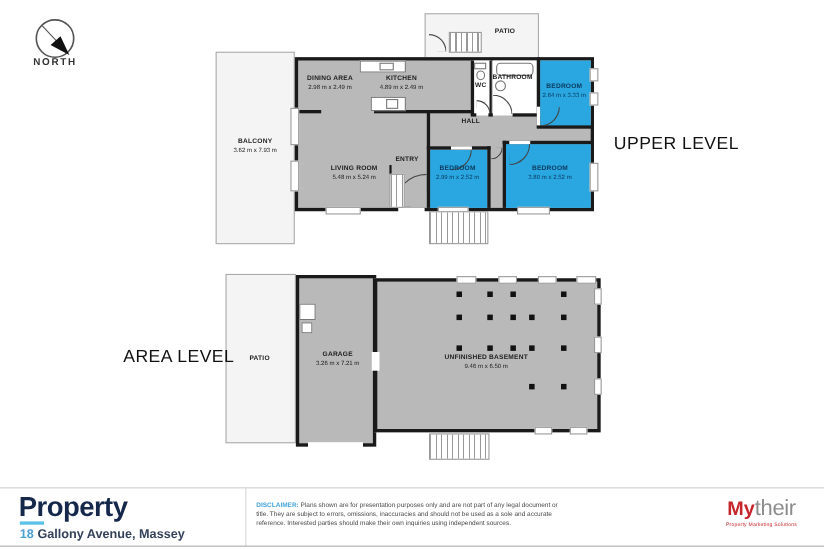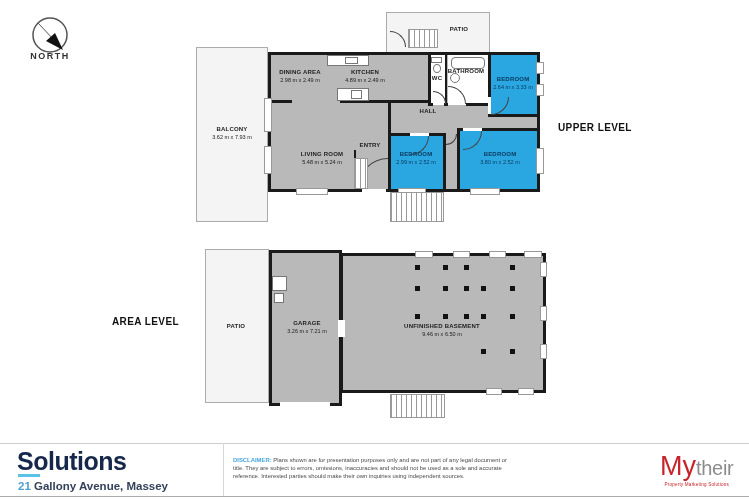--- a/index.html
+++ b/index.html
@@ -19,36 +19,36 @@
   .door.br{border-bottom:1px solid #444;border-right:1px solid #444;border-bottom-right-radius:100%}
   .fx{position:absolute;background:#fff;border:1px solid #777;box-sizing:border-box}
   .round{border-radius:4px}
   .circle{border-radius:50%}
   .stairs{position:absolute;background-color:#fff;background-image:repeating-linear-gradient(90deg,#999 0,#999 1px,transparent 1px,transparent 5px);border:1px solid #999;box-sizing:border-box}
   .post{position:absolute;width:5px;height:5px;background:#111}
   .rlabel{position:absolute;transform:translate(-50%,-50%);text-align:center;white-space:nowrap;color:#1c1c1c;line-height:1.25}
   .rlabel .nm{font-size:6px;font-weight:700;letter-spacing:.2px}
   .rlabel .dm{font-size:5.5px}
   .rlabel.onblue{color:#0B3C60}
-  .lvl{position:absolute;font-size:10px;font-weight:700;letter-spacing:.4px;color:#111}
+  .lvl{position:absolute;font-size:16px;font-weight:400;letter-spacing:.4px;color:#111}
   
   #compass{position:absolute;left:20px;top:8px;width:60px;height:62px}
   #north-label{position:absolute;left:5px;top:43px;width:50px;text-align:center;font-size:9px;font-weight:700;letter-spacing:1.5px;color:#333}
   
   #footer-line{position:absolute;left:0;top:443px;width:749px;height:1px;background:#CFCFCF}
   #footer-bottom-line{position:absolute;left:0;top:496px;width:749px;height:1px;background:#ABABAB}
   #footer-divider{position:absolute;left:223px;top:443px;width:1px;height:54px;background:#D8D8D8}
   #brand{position:absolute;left:17px;top:447px;font-size:25px;font-weight:800;letter-spacing:-.5px;color:#15284B}
   #brand-underline{position:absolute;left:18px;top:474px;width:22px;height:3px;background:#5BC2E7}
   #address{position:absolute;left:18px;top:480px;font-size:11.5px;font-weight:600;color:#33415A}
   #address .num{color:#4E9FD4;font-weight:700}
   #disclaimer{position:absolute;left:233px;top:456px;width:278px;font-size:5.9px;line-height:8px;color:#4A4A4A}
   #disclaimer .dl{color:#49A5DE;font-weight:700}
   #agency{position:absolute;left:660px;top:451px;text-align:center}
-  #agency .a1{font-size:27px;font-weight:400;color:#C6252B}
+  #agency .a1{font-size:18px;font-weight:700;color:#C6252B}
   #agency .a2{font-size:20px;font-weight:400;color:#8C8C8C;letter-spacing:-.3px}
   #agency .tag{font-size:4.6px;color:#C6252B;margin-top:0px;letter-spacing:.2px}
 </style>
 </head>
 <body>
 
 <div id="page">
 
   <div id="compass">
     <svg width="60" height="62" viewBox="0 0 60 62">
@@ -225,23 +225,23 @@
     </div>
 
     <div class="lvl" style="left:112px;top:316px">AREA LEVEL</div>
   </div>
 
   <div>
     <i id="footer-line"></i>
     <i id="footer-divider"></i>
     <i id="footer-bottom-line"></i>
 
-    <div id="brand">Solutions</div>
+    <div id="brand">Property</div>
     <i id="brand-underline"></i>
-    <div id="address"><span class="num">21</span><span> Gallony Avenue, Massey</span></div>
+    <div id="address"><span class="num">18</span><span> Gallony Avenue, Massey</span></div>
 
     <div id="disclaimer"><span class="dl">DISCLAIMER:</span><span> Plans shown are for presentation purposes only and are not part of any legal document or title. They are subject to errors, omissions, inaccuracies and should not be used as a sole and accurate reference. Interested parties should make their own inquiries using independent sources.</span></div>
 
     <div id="agency">
       <div><span class="a1">My</span><span class="a2">their</span></div>
       <div class="tag">Property Marketing Solutions</div>
     </div>
   </div>
 
 </div>

